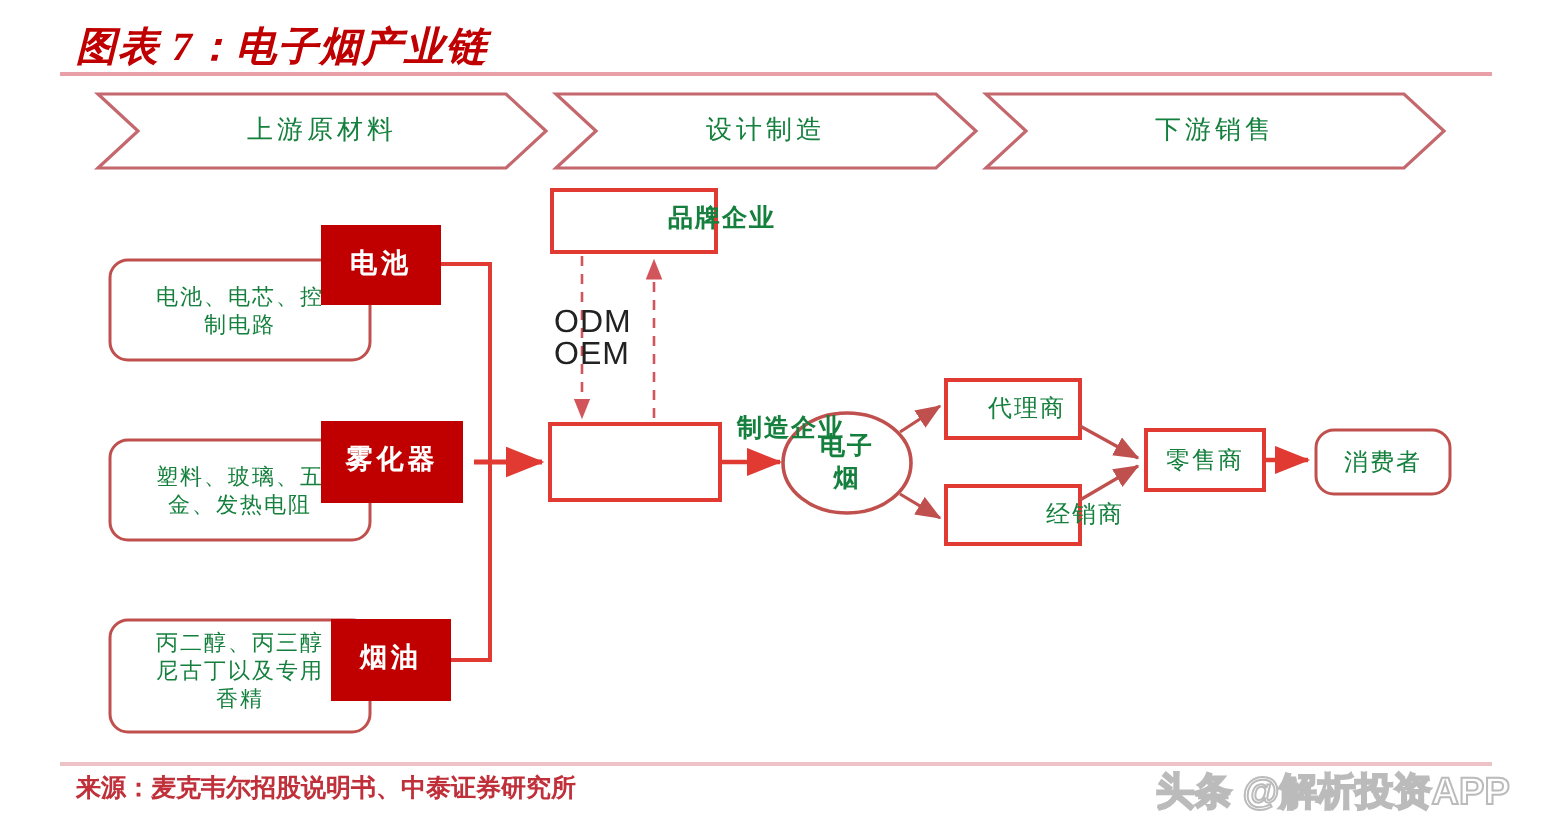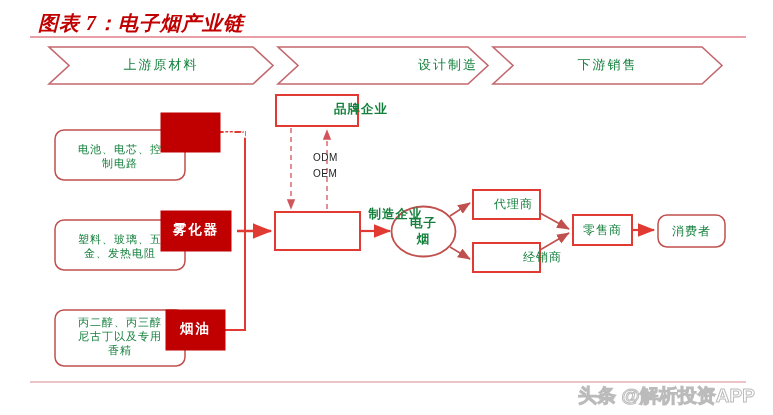--- a/index.html
+++ b/index.html
@@ -41,21 +41,21 @@
     text-align:center;line-height:1.25;white-space:pre-line;
     color:#15803d;pointer-events:none;
   }
   .lbl.band{font-size:13px;letter-spacing:2px;}
   .lbl.redbox{color:#ffffff;font-weight:bold;font-size:13.5px;letter-spacing:2px;}
   .lbl.soft{font-size:11px;letter-spacing:1px;}
   .lbl.node{font-size:12.5px;font-weight:bold;letter-spacing:1px;padding-left:44px;}
   .lbl.node-sm{font-size:12px;letter-spacing:1px;}
   .lbl.oem{
     font-family:"Liberation Sans","DejaVu Sans",sans-serif;
-    font-size:10px;letter-spacing:0.5px;text-align:left;color:#222;margin-left:36px;
+    font-size:16px;letter-spacing:0.5px;text-align:left;color:#222;
   }
   .lbl.ellipse{font-size:12.5px;font-weight:bold;letter-spacing:1px;}
 </style>
 </head>
 <body>
 
 <div id="stage">
 
   <div class="title">图表 7：电子烟产业链</div>
   <div class="title-rule"></div>
@@ -117,45 +117,46 @@
     <path d="M540,250 L569,233" fill="none" stroke="#C0504D" stroke-width="1.6" marker-end="url(#ar-thin)"></path>
 
     <rect x="573" y="215" width="59" height="30" fill="#ffffff" stroke="#E03A33" stroke-width="2"></rect>
 
     <path d="M632,230 L654,230" fill="none" stroke="#E03A33" stroke-width="2.2" marker-end="url(#ar-red)"></path>
 
     <rect x="658" y="215" width="67" height="32" rx="9" ry="9" fill="#ffffff" stroke="#C0504D" stroke-width="1.5"></rect>
   </svg>
 
   <div class="lbl band" style="left:49px;top:57px;width:224px;">上游原材料</div>
-  <div class="lbl band" style="left:288px;top:57px;width:190px;text-align:right;">设计制造</div>
+  <div class="lbl band" style="left:288px;top:57px;width:190px;">设计制造</div>
   <div class="lbl band" style="left:503px;top:57px;width:209px;">下游销售</div>
 
   <div class="lbl soft" style="left:55px;top:143px;width:130px;">电池、电芯、控
 制电路</div>
   <div class="lbl soft" style="left:55px;top:233px;width:130px;">塑料、玻璃、五
 金、发热电阻</div>
   <div class="lbl soft" style="left:55px;top:316px;width:130px;">丙二醇、丙三醇
 尼古丁以及专用
 香精</div>
 
-  <div class="lbl redbox" style="left:161px;top:124px;width:59px;margin-left:48px;">电池</div>
+  <div class="lbl redbox" style="left:161px;top:124px;width:59px;">电池</div>
   <div class="lbl redbox" style="left:161px;top:222px;width:70px;">雾化器</div>
   <div class="lbl redbox" style="left:166px;top:321px;width:59px;">烟油</div>
 
   <div class="lbl node" style="left:276px;top:102px;width:82px;">品牌企业</div>
   <div class="lbl node" style="left:275px;top:207px;width:85px;margin-left:34px;">制造企业</div>
 
   <div class="lbl oem" style="left:277px;top:152px;">ODM</div>
   <div class="lbl oem" style="left:277px;top:168px;">OEM</div>
 
   <div class="lbl ellipse" style="left:392px;top:216px;width:63px;">电子
 烟</div>
 
   <div class="lbl node-sm" style="left:473px;top:197px;width:81px;">代理商</div>
   <div class="lbl node-sm" style="left:473px;top:250px;width:67px;margin-left:36px;">经销商</div>
   <div class="lbl node-sm" style="left:573px;top:223px;width:59px;">零售商</div>
   <div class="lbl node-sm" style="left:658px;top:224px;width:67px;">消费者</div>
 
   <div class="footer-rule"></div>
+  <div class="source">来源：麦克韦尔招股说明书、中泰证券研究所</div>
   <div class="watermark">头条 @解析投资APP</div>
 
 </div>
 
 </body></html>

